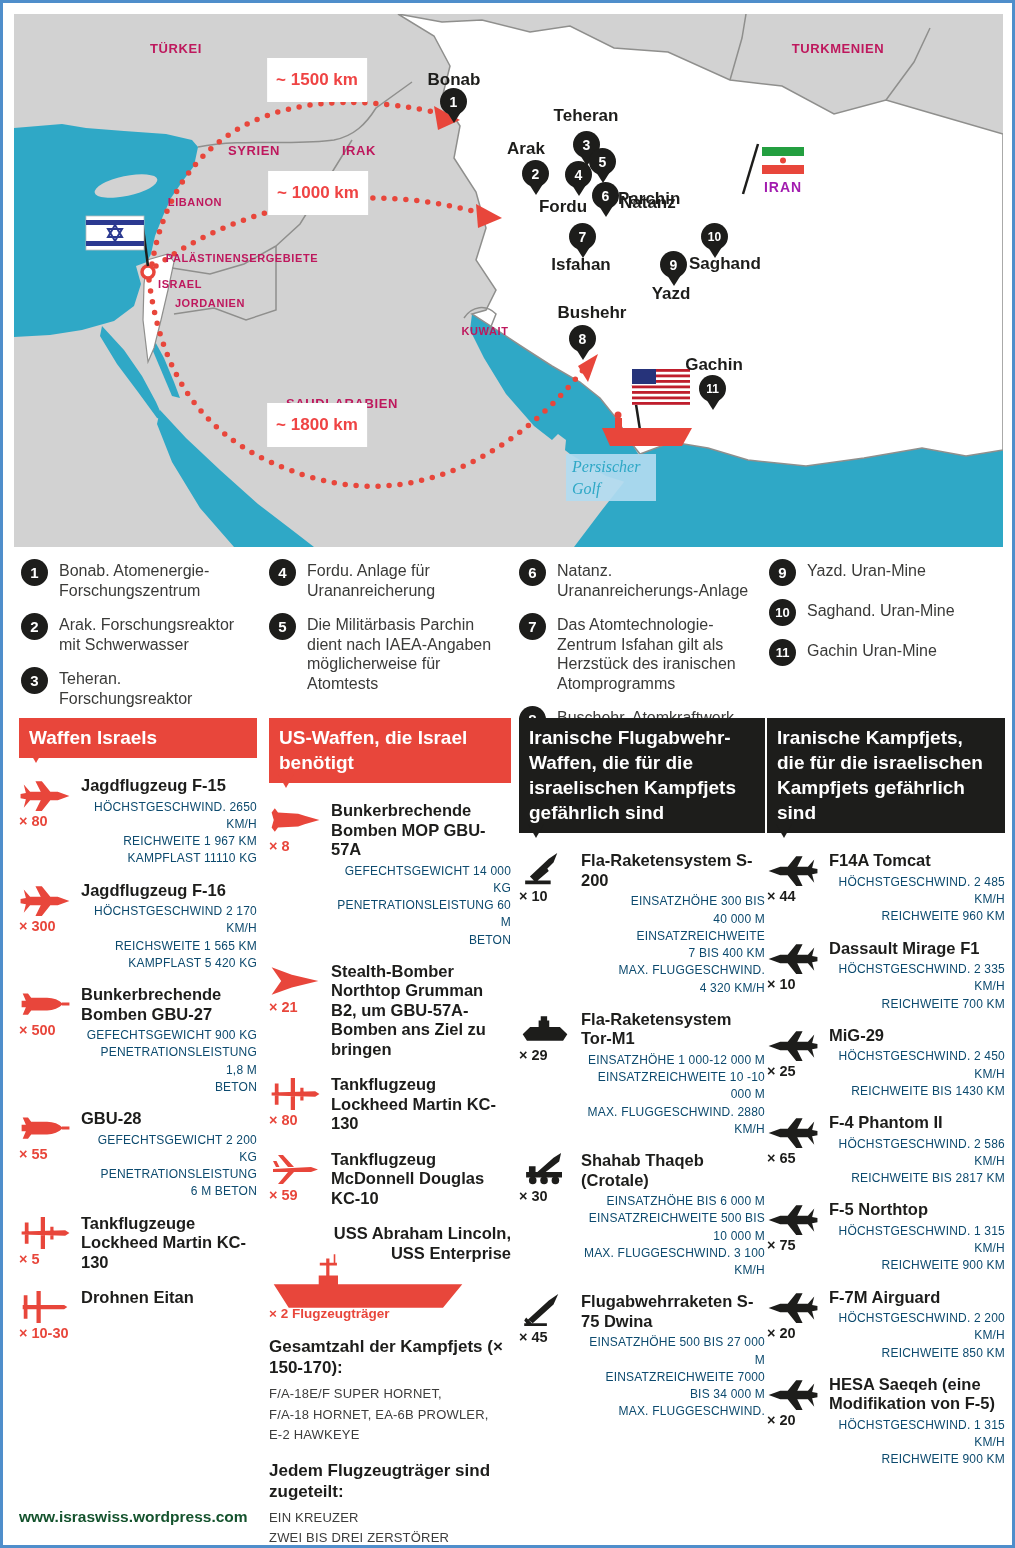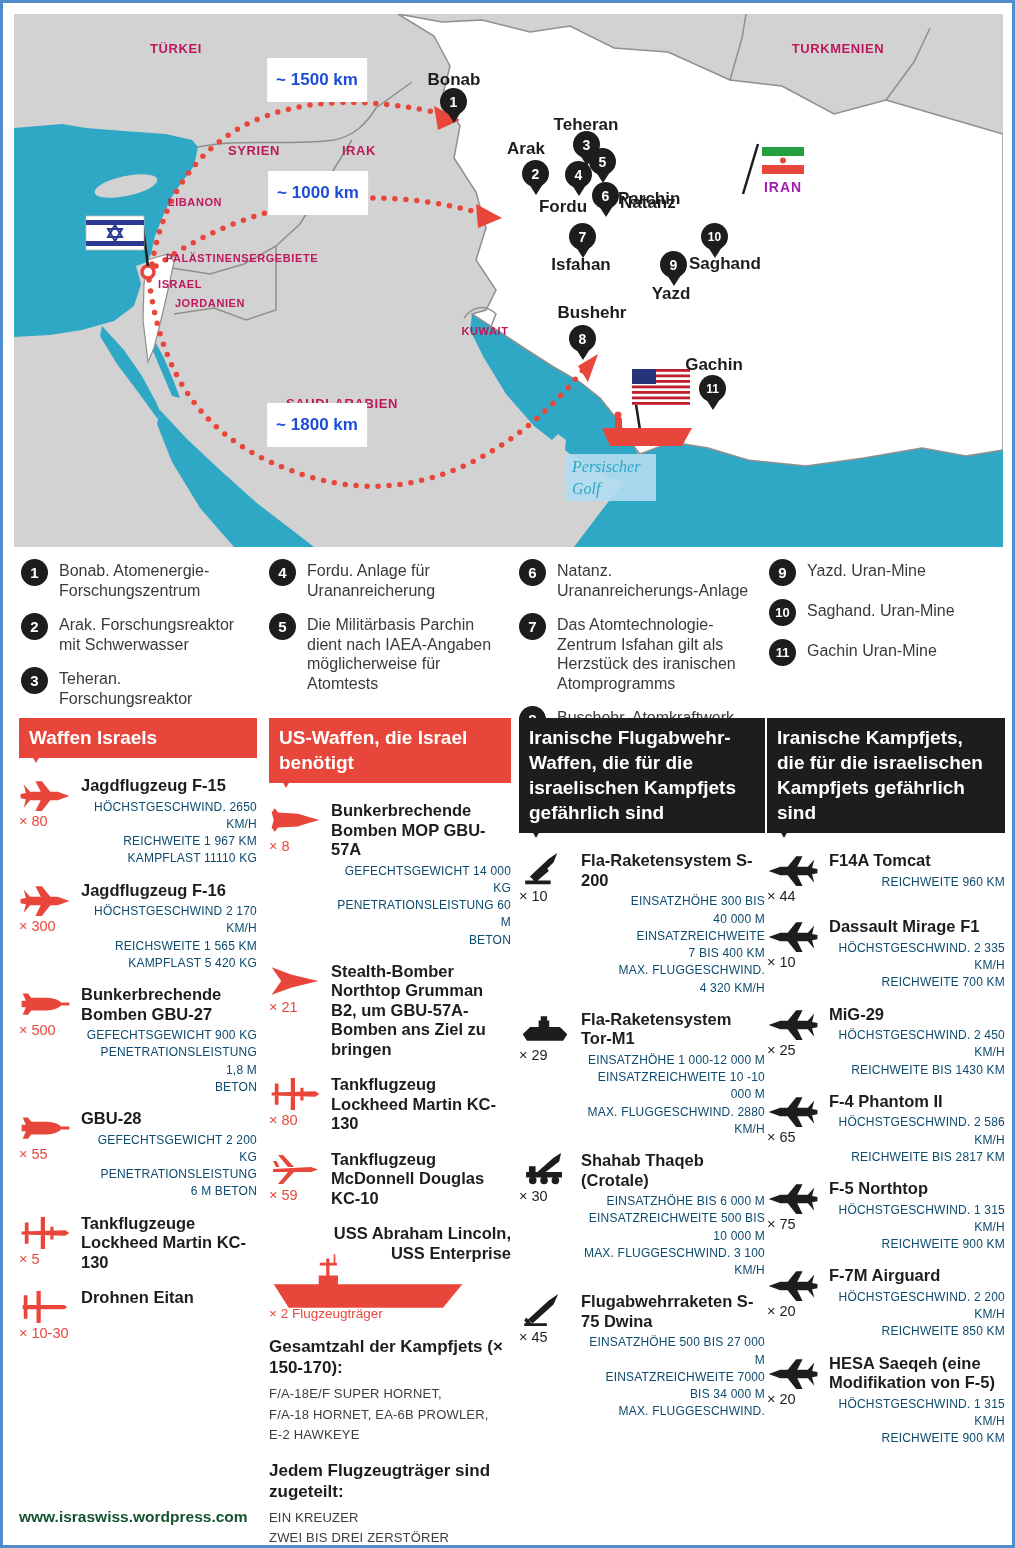--- a/index.html
+++ b/index.html
@@ -6,21 +6,21 @@
   body{width:1015px;height:1548px;position:relative;font-family:"Liberation Sans",sans-serif;}
   .page{position:absolute;inset:0;border:3px solid #4f8ecb;background:#fff;box-sizing:border-box;}
 
   
   .map{position:absolute;left:11px;top:11px;width:989px;height:533px;background:#d2d2d2;overflow:hidden;}
   .map svg.geo{position:absolute;left:0;top:0;}
   .country-label{position:absolute;transform:translate(-50%,-50%);font-weight:700;color:#be185d;
     font-size:13px;letter-spacing:.6px;white-space:nowrap;z-index:2;}
   .country-label.small{font-size:11px;}
   .distance-label{position:absolute;transform:translate(-50%,-50%);background:#fff;padding:12px 9px;
-    font-weight:700;font-size:17px;color:#1d4ed8;white-space:nowrap;z-index:4;}
+    font-weight:700;font-size:17px;color:#ef4444;white-space:nowrap;z-index:4;}
   .map-pin{position:absolute;width:27px;height:27px;margin:-14px 0 0 -14px;background:#1d1d1b;border-radius:50%;
     color:#fff;font-size:14px;font-weight:700;display:flex;align-items:center;justify-content:center;z-index:5;}
   .map-pin::after{content:'';position:absolute;top:100%;left:50%;margin-top:-3px;transform:translateX(-50%);
     border:7px solid transparent;border-top:11px solid #1d1d1b;border-bottom:0;}
   .pin-label{position:absolute;font-weight:700;font-size:17px;color:#1d1d1b;white-space:nowrap;z-index:4;}
   .pin-label.center{transform:translate(-50%,-50%);}
   .pin-label.left{transform:translate(0,-50%);}
   .sea-label{position:absolute;left:552px;top:440px;width:78px;padding:2px 6px;background:rgba(178,219,240,.92);
     color:#2fa8c6;font-style:italic;font-size:16px;line-height:1.35;z-index:3;font-family:"Liberation Serif",serif;}
   .iran-label{position:absolute;transform:translate(-50%,-50%);font-weight:700;font-size:14px;color:#a21caf;
@@ -50,21 +50,21 @@
   .col-header::after{content:'';position:absolute;left:9px;bottom:-13px;
     border:8px solid transparent;border-top:14px solid;}
   .wcol.red .col-header::after{border-top-color:#e8463b;}
   .wcol.black .col-header::after{border-top-color:#1d1d1b;}
   .witem{display:flex;margin-bottom:13px;}
   .witem-iconbox{flex:0 0 62px;display:flex;flex-direction:column;align-items:flex-start;padding-top:2px;}
   .wcol.red .witem-iconbox{color:#e8463b;}
   .wcol.black .witem-iconbox{color:#1d1d1b;}
   .witem-iconbox svg{width:52px;height:34px;display:block;}
   .witem-iconbox svg.flip{transform:scaleX(-1);}
-  .witem-count{font-size:14.5px;font-weight:400;margin-top:1px;white-space:nowrap;}
+  .witem-count{font-size:14.5px;font-weight:700;margin-top:1px;white-space:nowrap;}
   .wcol.red .witem-count{color:#e8463b;}
   .wcol.black .witem-count{color:#1d1d1b;}
   .witem-body{flex:1;min-width:0;}
   .witem-name{font-size:16.5px;font-weight:700;color:#1d1d1b;line-height:1.18;margin-bottom:3px;}
   .witem-spec{font-size:12px;color:#0c4a6e;line-height:1.44;letter-spacing:.2px;text-align:right;}
   
   .witem.wide{display:block;position:relative;min-height:96px;}
   .witem.wide .witem-body{margin-left:62px;text-align:right;}
   .witem.wide .carrier-art{color:#e8463b;margin-top:-14px;}
   .witem.wide .carrier-art svg{width:198px;height:60px;display:block;}
@@ -180,21 +180,21 @@
       <div class="country-label small" style="left: 471px; top: 317px;">KUWAIT</div>
       <div class="country-label" style="left: 328px; top: 389px;">SAUDI-ARABIEN</div>
       <div class="distance-label" style="left: 303px; top: 66px;">~ 1500 km</div>
       <div class="distance-label" style="left: 304px; top: 179px;">~ 1000 km</div>
       <div class="distance-label" style="left: 303px; top: 411px;">~ 1800 km</div>
       <div class="map-pin" style="left: 440px; top: 88px;">1</div>
       <div class="pin-label center" style="left: 440px; top: 66px;">Bonab</div>
       <div class="map-pin" style="left: 522px; top: 160px;">2</div>
       <div class="pin-label center" style="left: 512px; top: 135px; text-align: center;">Arak</div>
       <div class="map-pin" style="left: 573px; top: 131px;">3</div>
-      <div class="pin-label center" style="left: 572px; top: 111px;">Teheran</div>
+      <div class="pin-label center" style="left: 572px; top: 102px;">Teheran</div>
       <div class="map-pin" style="left: 565px; top: 161px;">4</div>
       <div class="pin-label center" style="left: 549px; top: 193px;">Fordu</div>
       <div class="map-pin" style="left: 589px; top: 148px;">5</div>
       <div class="pin-label left" style="left: 604px; top: 155px; margin-top: 30px;">Parchin</div>
       <div class="map-pin" style="left: 592px; top: 182px;">6</div>
       <div class="pin-label left" style="left: 606px; top: 189px;">Natanz</div>
       <div class="map-pin" style="left: 569px; top: 223px;">7</div>
       <div class="pin-label center" style="left: 567px; top: 251px;">Isfahan</div>
       <div class="map-pin" style="left: 569px; top: 325px;">8</div>
       <div class="pin-label center" style="left: 578px; top: 299px;">Bushehr</div>
@@ -515,20 +515,21 @@
           <div class="witem-iconbox">
             <span>
               <svg class="flip" viewBox="0 0 48 32" fill="currentColor" xmlns="http://www.w3.org/2000/svg">
                 <path d="M47,17 L36,13 29,13 21,3 15,3 20,13 10,13 4,6 6,14 1,15 1,19 6,20 4,28 10,21 20,21 15,31 21,31 29,21 36,21 Z"></path>
               </svg>
             </span>
             <div class="witem-count">× 44</div>
           </div>
           <div class="witem-body">
             <div class="witem-name">F14A Tomcat</div>
+            <div class="witem-spec">HÖCHSTGESCHWIND. 2 485 KM/H</div>
             <div class="witem-spec">REICHWEITE 960 KM</div>
           </div>
         </div>
         <div class="witem">
           <div class="witem-iconbox">
             <span>
               <svg class="flip" viewBox="0 0 48 32" fill="currentColor" xmlns="http://www.w3.org/2000/svg">
                 <path d="M47,17 L36,13 29,13 21,3 15,3 20,13 10,13 4,6 6,14 1,15 1,19 6,20 4,28 10,21 20,21 15,31 21,31 29,21 36,21 Z"></path>
               </svg>
             </span>

